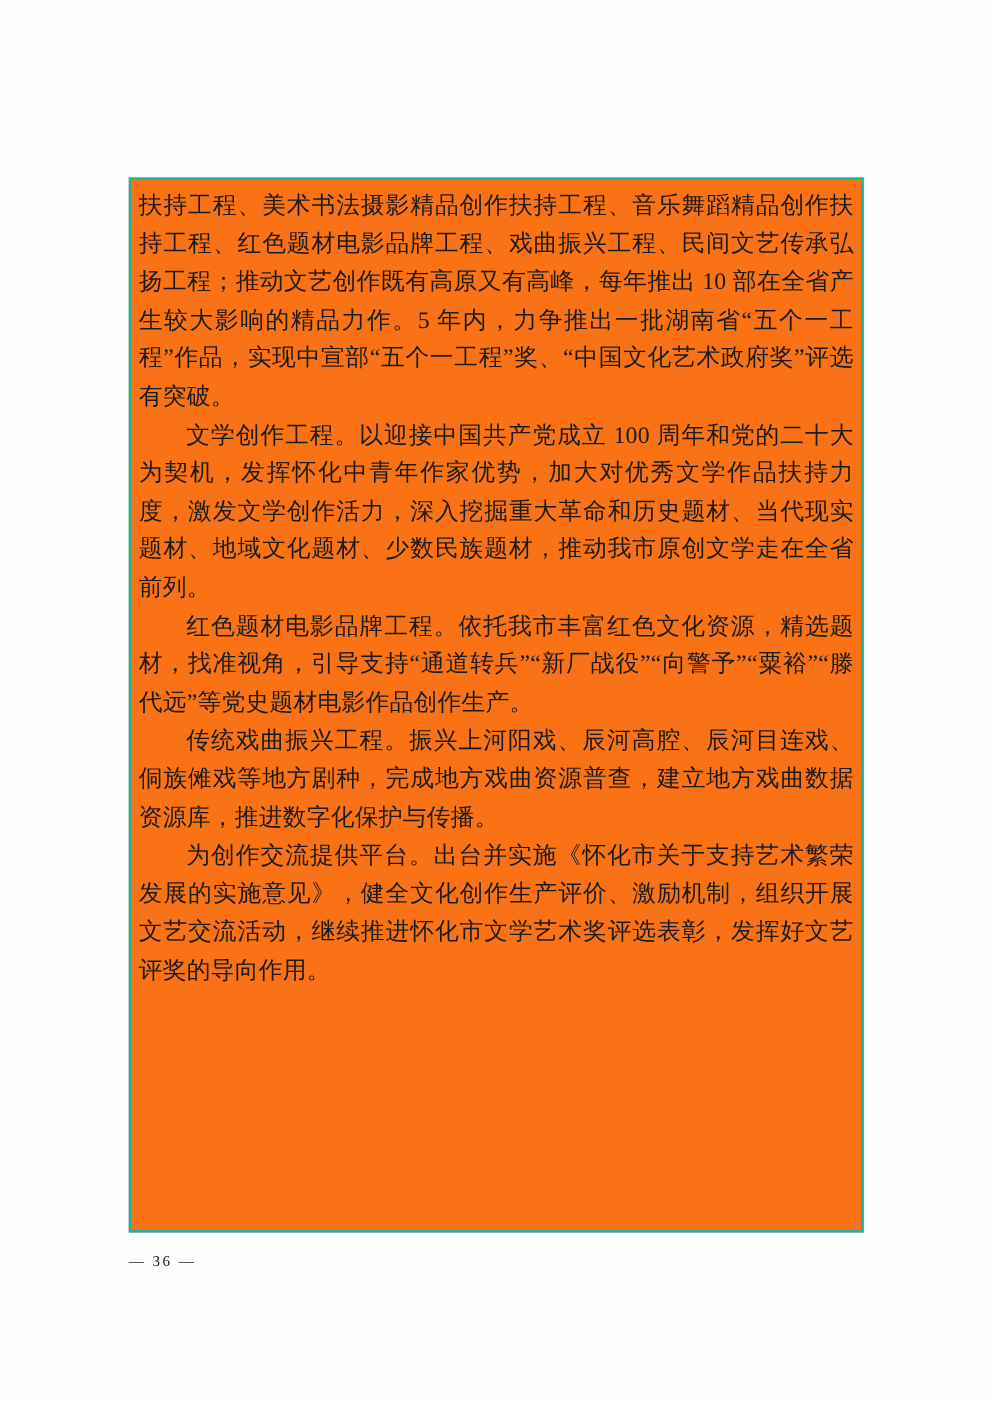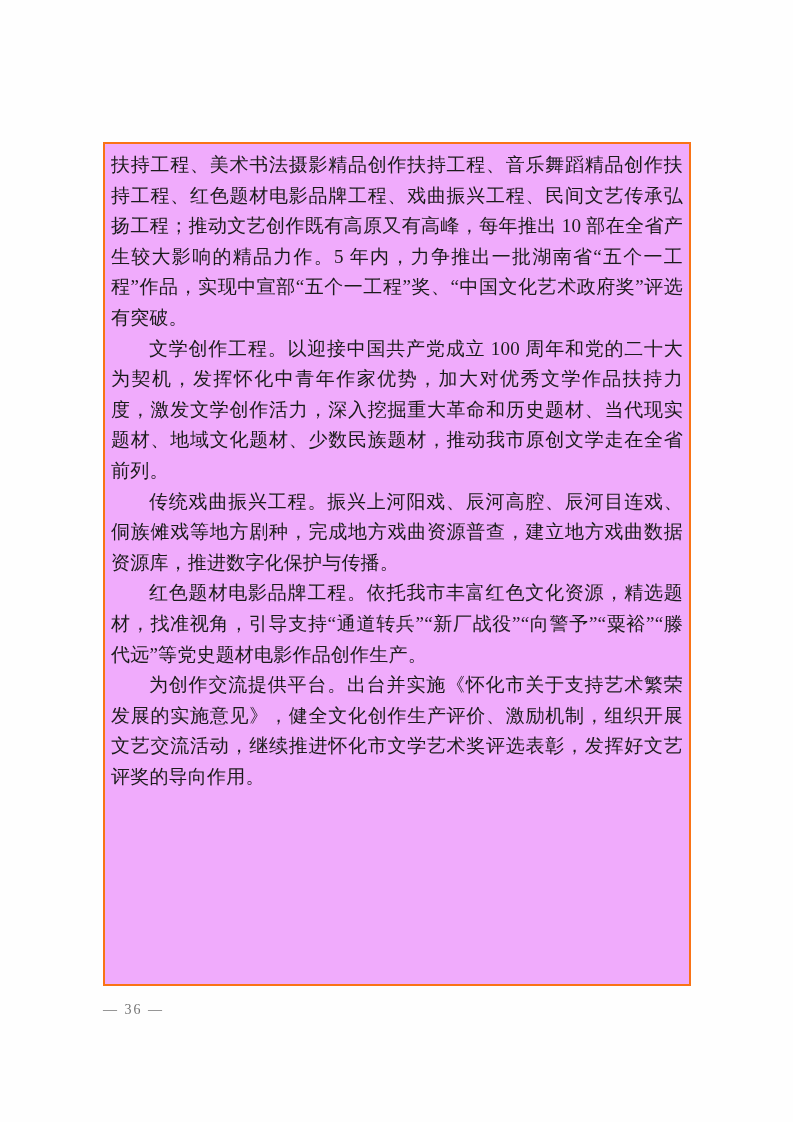--- a/index.html
+++ b/index.html
@@ -16,23 +16,23 @@
     font-family: "Liberation Serif", "DejaVu Serif", serif;
     color: #1b1b1b;
   }
   .content-box {
     position: absolute;
     left: 103px;
     top: 142px;
     width: 588px;
     height: 844px;
     box-sizing: border-box;
-    border: 2px solid #f97316;
+    border: 2px solid #14b8a6;
     padding: 6px 6px;
-    background: #f0abfc;
+    background: #f97316;
   }
   .para {
     margin: 0;
     font-size: 19px;
     line-height: 30.6px;
     text-align: justify;
     text-justify: inter-character;
     letter-spacing: 0.2px;
     word-break: break-all;
     overflow-wrap: break-word;
@@ -40,42 +40,42 @@
   .para.indent {
     text-indent: 2em;
   }
   .para .lead {
     font-weight: 400;
   }
   .page-number {
     position: absolute;
     left: 103px;
     top: 1002px;
-    font-size: 14px;
+    font-size: 12px;
     letter-spacing: 2px;
-    color: #737373;
+    color: #0f172a;
     font-family: "Liberation Serif", "DejaVu Serif", serif;
   }
 </style>
 </head>
 <body>
 
 <div class="page">
 
   <div class="content-box">
 
     <p class="para"><span>扶持工程、美术书法摄影精品创作扶持工程、音乐舞蹈精品创作扶持工程、红色题材电影品牌工程、戏曲振兴工程、民间文艺传承弘扬工程；推动文艺创作既有高原又有高峰，每年推出 10 部在全省产生较大影响的精品力作。5 年内，力争推出一批湖南省“五个一工程”作品，实现中宣部“五个一工程”奖、“中国文化艺术政府奖”评选有突破。</span></p>
 
     <p class="para indent"><span class="lead">文学创作工程。</span><span>以迎接中国共产党成立 100 周年和党的二十大为契机，发挥怀化中青年作家优势，加大对优秀文学作品扶持力度，激发文学创作活力，深入挖掘重大革命和历史题材、当代现实题材、地域文化题材、少数民族题材，推动我市原创文学走在全省前列。</span></p>
 
 
 
+    <p class="para indent"><span class="lead">红色题材电影品牌工程。</span><span>依托我市丰富红色文化资源，精选题材，找准视角，引导支持“通道转兵”“新厂战役”“向警予”“粟裕”“滕代远”等党史题材电影作品创作生产。</span></p>
+
     <p class="para indent"><span class="lead">传统戏曲振兴工程。</span><span>振兴上河阳戏、辰河高腔、辰河目连戏、侗族傩戏等地方剧种，完成地方戏曲资源普查，建立地方戏曲数据资源库，推进数字化保护与传播。</span></p>
-
-    <p class="para indent"><span class="lead">红色题材电影品牌工程。</span><span>依托我市丰富红色文化资源，精选题材，找准视角，引导支持“通道转兵”“新厂战役”“向警予”“粟裕”“滕代远”等党史题材电影作品创作生产。</span></p>
 
     <p class="para indent"><span class="lead">为创作交流提供平台。</span><span>出台并实施《怀化市关于支持艺术繁荣发展的实施意见》，健全文化创作生产评价、激励机制，组织开展文艺交流活动，继续推进怀化市文学艺术奖评选表彰，发挥好文艺评奖的导向作用。</span></p>
 
   </div>
 
   <div class="page-number">— 36 —</div>
 
 </div>
 
 </body></html>

